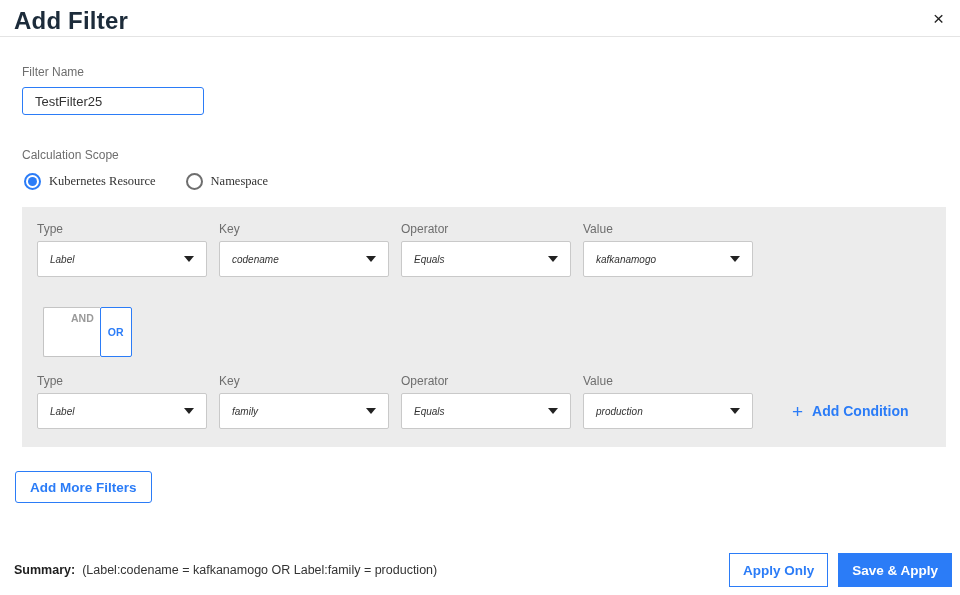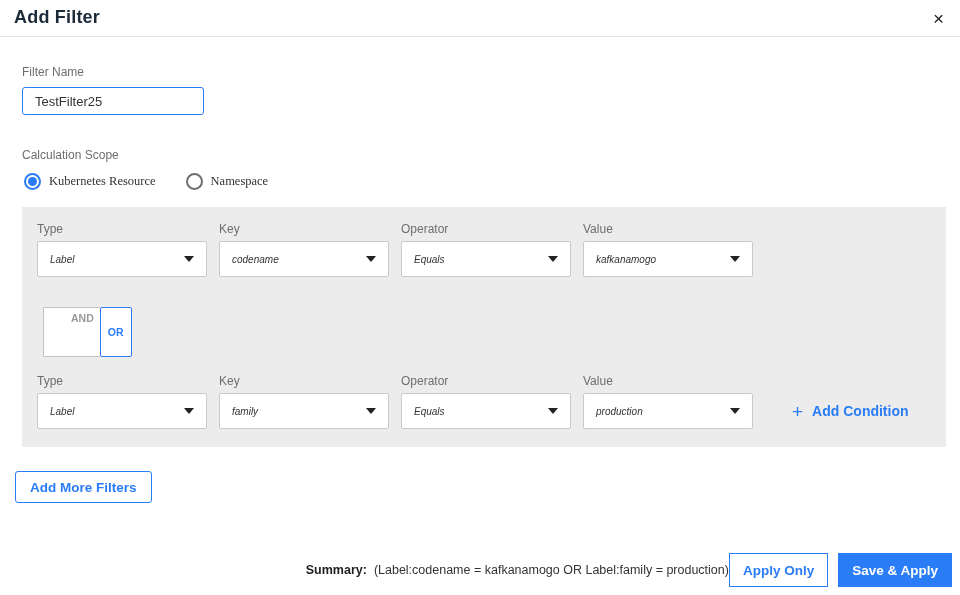--- a/index.html
+++ b/index.html
@@ -4,21 +4,21 @@
 <style>
   * { box-sizing: border-box; margin: 0; padding: 0; }
   html, body { width: 960px; height: 595px; background: #fff; overflow: hidden; }
   body { font-family: "Liberation Sans", sans-serif; position: relative; color: #333; }
 
   
   .dlg-header {
     display: flex; justify-content: space-between; align-items: flex-start;
     height: 37px; padding: 7px 14px 0 14px; border-bottom: 1px solid #e4e4e4;
   }
-  .dlg-title { font-size: 18px; font-weight: bold; color: #1c2b3a; letter-spacing: .2px; }
+  .dlg-title { font-size: 24px; font-weight: bold; color: #1c2b3a; letter-spacing: .2px; }
   .close-btn { font-size: 19px; color: #1f1f1f; line-height: 20px; cursor: pointer; margin-top: 2px; padding: 0 2px; }
 
   
   .small-label { font-size: 12px; color: #6e6e6e; }
 
   
   .filter-name-label { margin: 28px 0 0 22px; }
   .filter-name-input {
     display: block; margin: 8px 0 0 22px; width: 182px; height: 28px;
     border: 1.5px solid #2b7cf7; border-radius: 3px; padding: 0 12px;
@@ -69,21 +69,21 @@
   
   .add-more-btn {
     display: inline-block; margin: 24px 0 0 15px; height: 32px; padding: 0 14px;
     background: #fff; border: 1.5px solid #2b7cf7; border-radius: 3px;
     font-family: "Liberation Sans", sans-serif; font-size: 13.5px; font-weight: bold; color: #2b7cf7; cursor: pointer;
   }
 
   
   .footer {
     position: absolute; left: 14px; right: 8px; bottom: 8px;
-    display: flex; justify-content: flex-end; align-items: center;
+    display: flex; justify-content: space-between; align-items: center;
   }
   .summary { font-size: 12.5px; color: #333; }
   .summary-label { font-weight: bold; color: #1f1f1f; margin-right: 7px; }
   .footer-actions { display: flex; align-items: center; }
   .btn { height: 34px; border-radius: 0; font-family: "Liberation Sans", sans-serif; font-size: 13.5px; font-weight: bold; cursor: pointer; }
   .btn-outline { background: #fff; border: 1px solid #2b7cf7; color: #2b7cf7; padding: 0 13px; }
   .btn-primary { background: #2b7cf7; border: 1px solid #2b7cf7; color: #fff; padding: 0 13px; margin-left: 10px; }
 </style>
 </head>
 <body>

